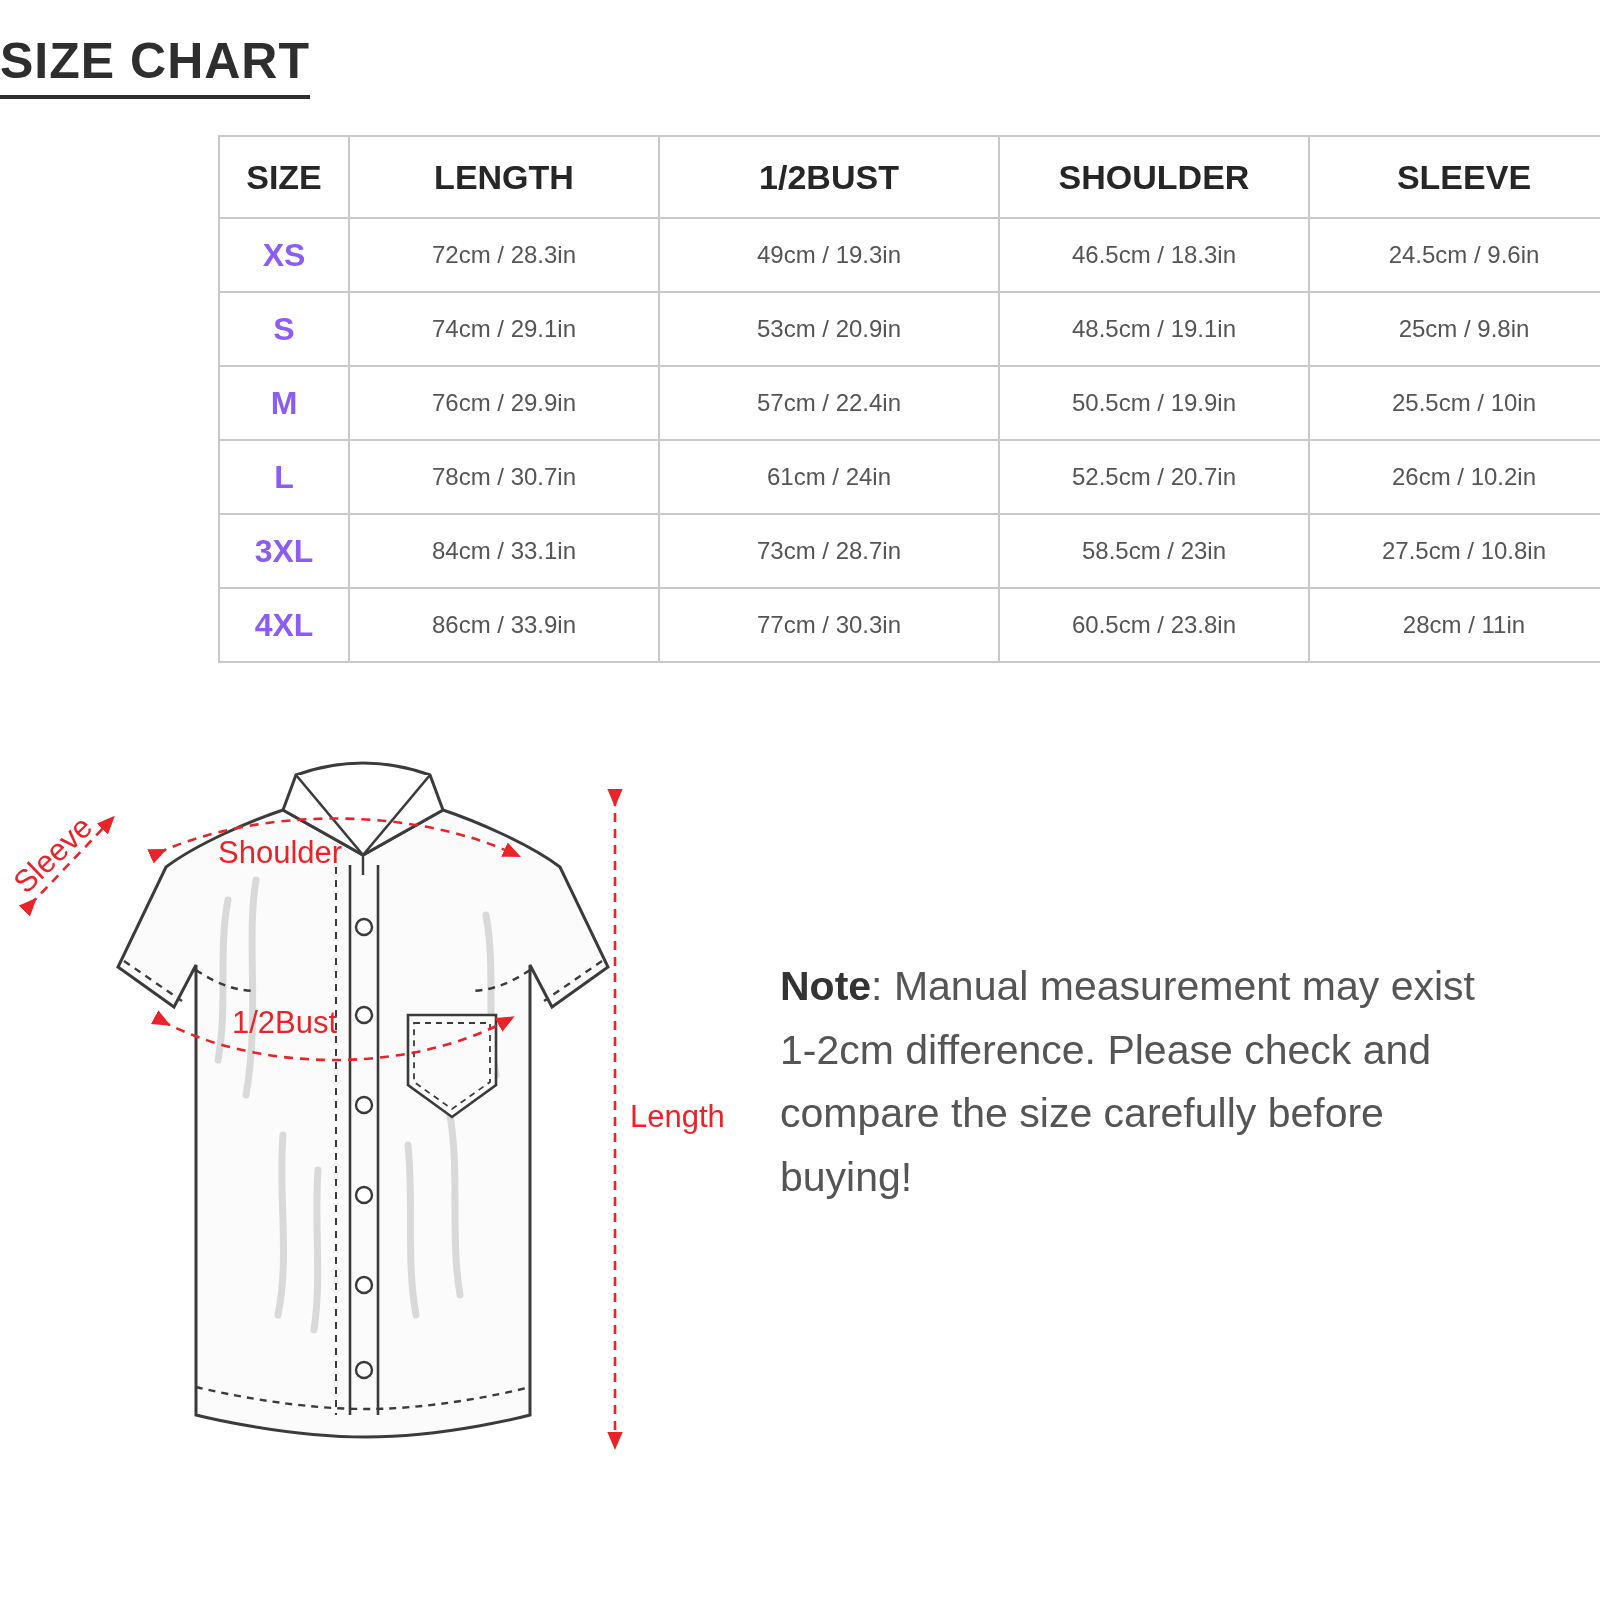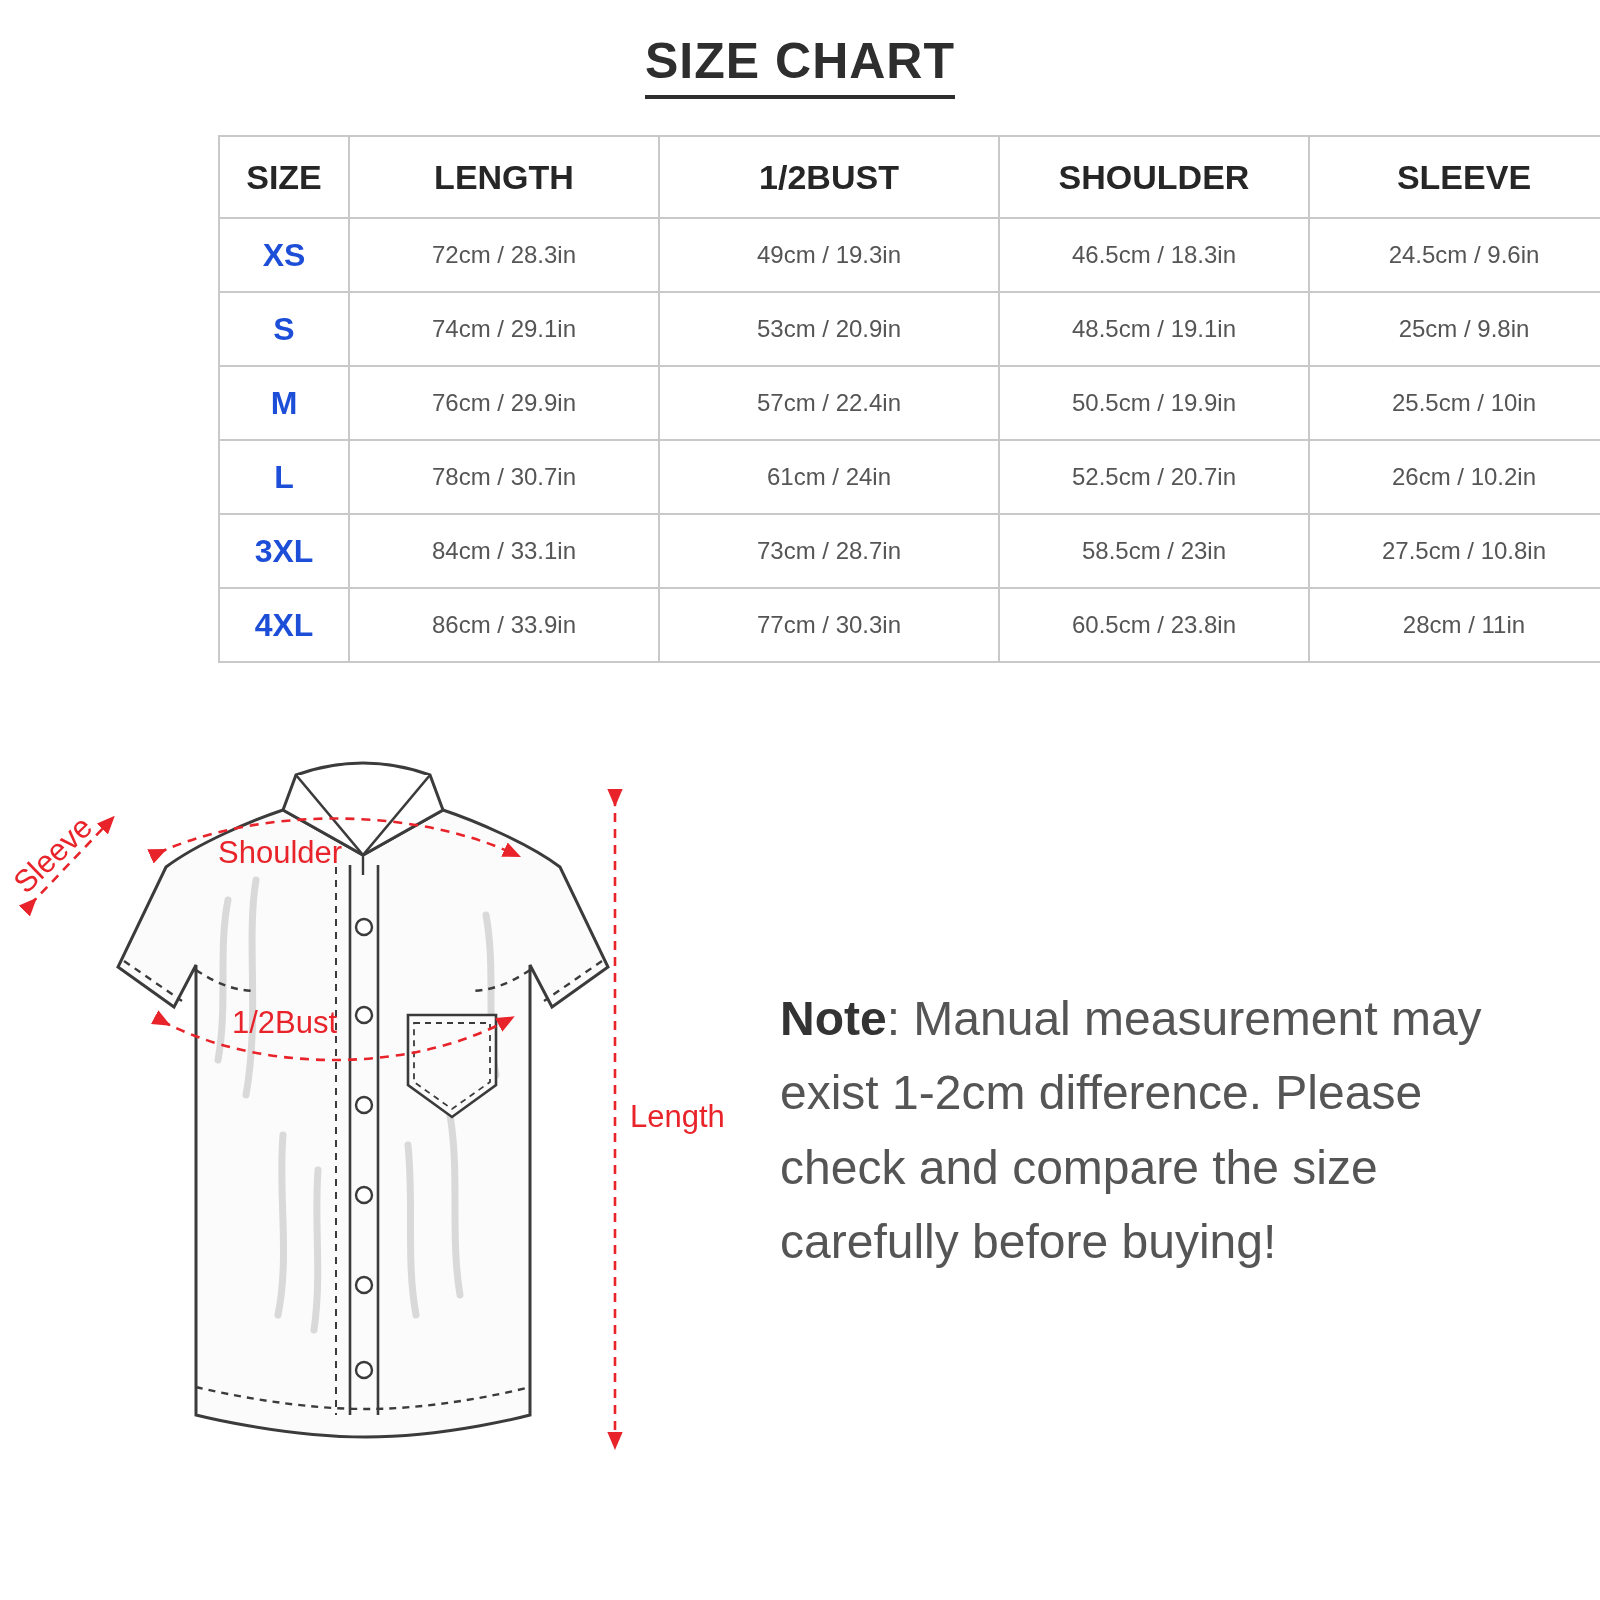--- a/index.html
+++ b/index.html
@@ -11,21 +11,21 @@
     width: 1600px;
     height: 1600px;
     font-family: "Liberation Sans", sans-serif;
     color: #3a3a3a;
     position: relative;
     overflow: hidden;
   }
 
   
   .title-wrap {
-    text-align: center;
+    text-align: left;
     padding-top: 34px;
   }
   .chart-title {
     display: inline-block;
     font-size: 50px;
     font-weight: bold;
     letter-spacing: 1px;
     color: #2e2e2e;
     border-bottom: 4px solid #2e2e2e;
     padding-bottom: 6px;
@@ -54,21 +54,21 @@
   }
   table.size-chart thead th {
     font-size: 34px;
     font-weight: bold;
     color: #262626;
     height: 78px;
   }
   table.size-chart tbody td.size-col {
     font-weight: bold;
     font-size: 32px;
-    color: #1d4ed8;
+    color: #8b5cf6;
   }
   col.c-size   { width: 130px; }
   col.c-length { width: 310px; }
   col.c-bust   { width: 340px; }
   col.c-should { width: 310px; }
   col.c-sleeve { width: 310px; }
 
   
   .lower {
     position: relative;
@@ -80,24 +80,23 @@
     left: 10px;
     top: 0;
     width: 760px;
     height: 760px;
   }
   .note {
     position: absolute;
     left: 780px;
     top: 250px;
     width: 740px;
-    font-size: 48px;
+    font-size: 41px;
     line-height: 1.55;
     color: #555555;
-    margin-top: 27px;
   }
   .note b {
     color: #333333;
     font-weight: bold;
   }
 </style>
 </head>
 <body>
 
 <div class="title-wrap">

